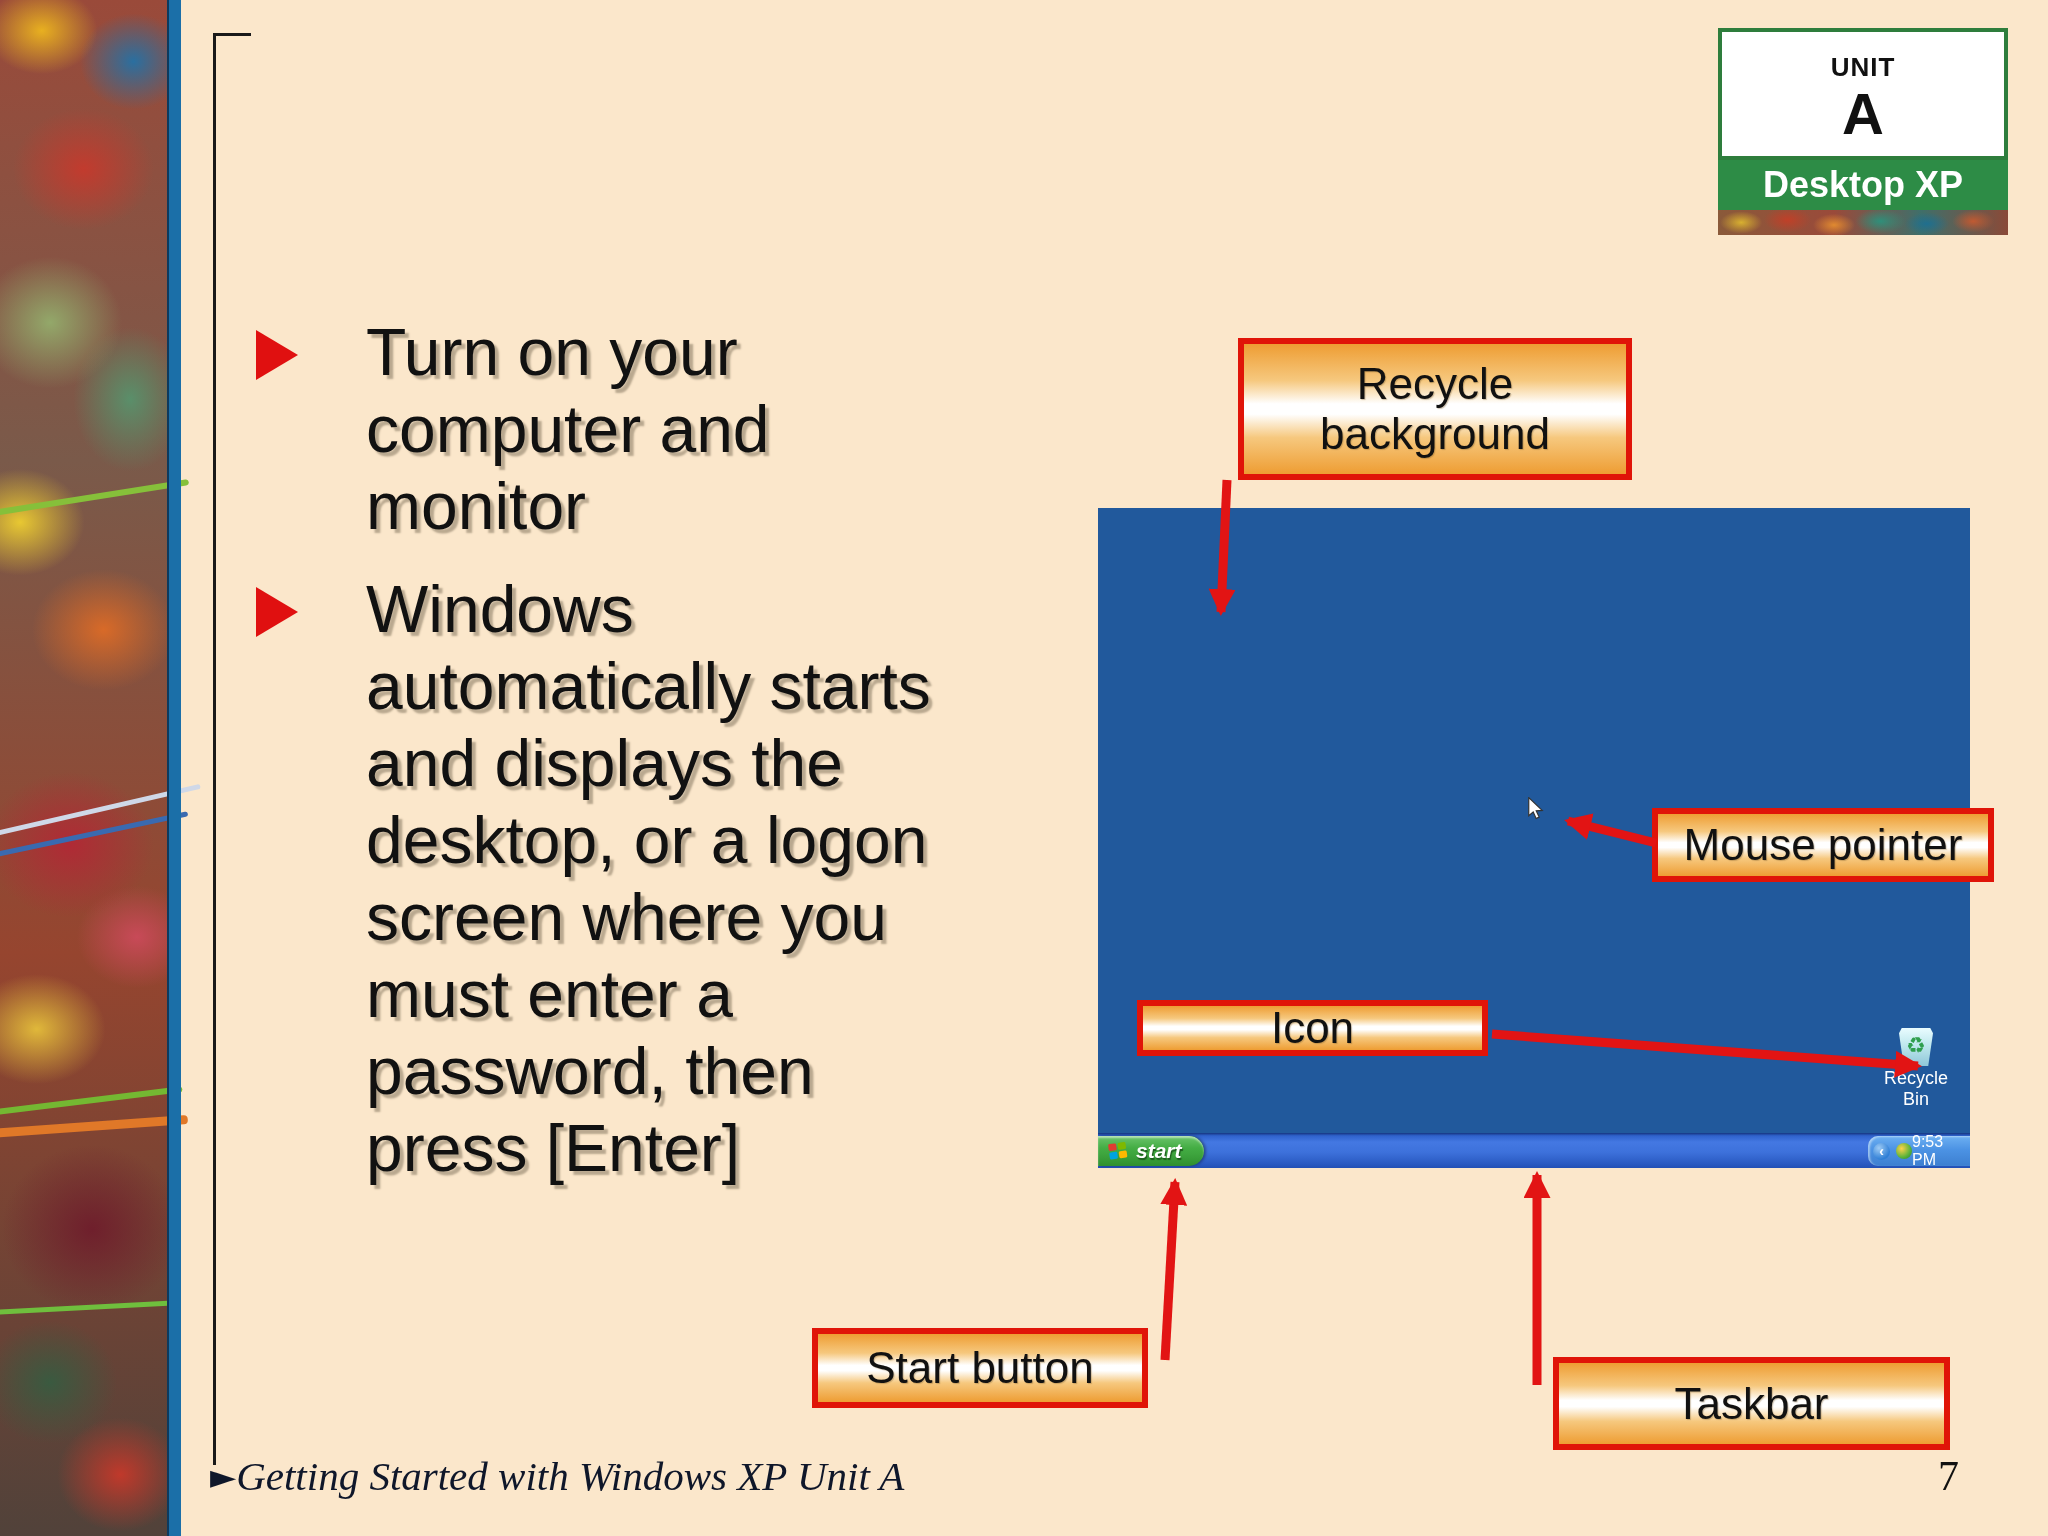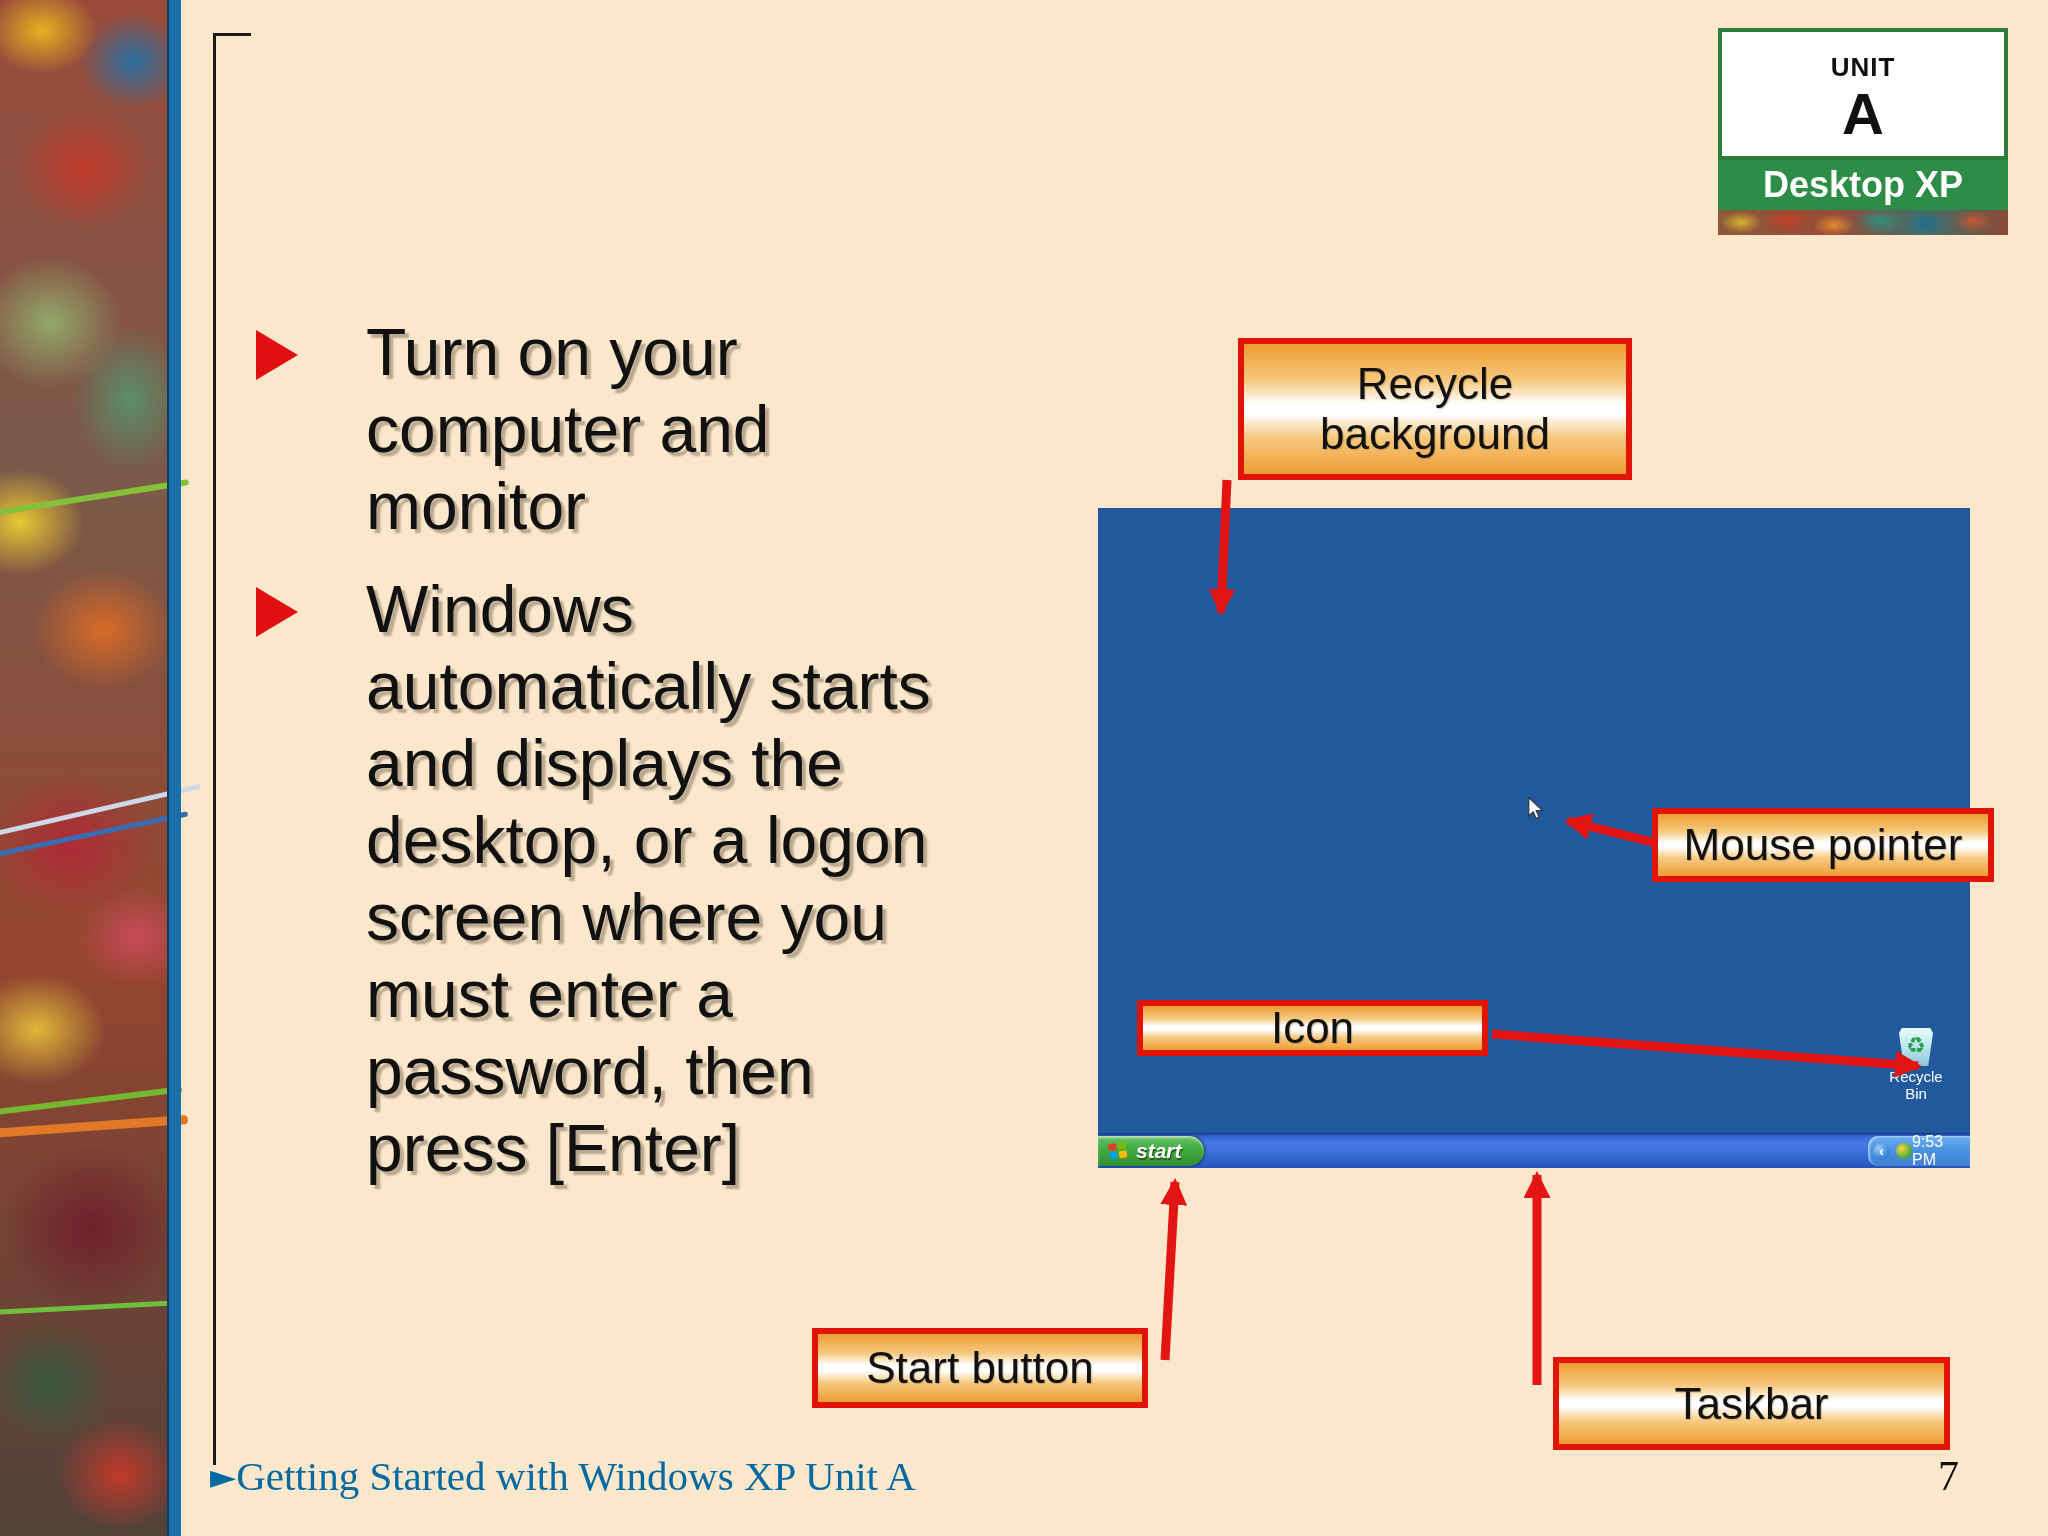--- a/index.html
+++ b/index.html
@@ -120,42 +120,42 @@
   .recycle{position:absolute;right:16px;top:520px;width:76px;text-align:center;z-index:11;}
   .recycle-icon{
     width:34px;height:38px;margin:0 auto;position:relative;
     background:linear-gradient(180deg,#eafcff 0%,#bfe8ee 45%,#8fc7d8 100%);
     clip-path:polygon(8% 0,92% 0,100% 14%,86% 100%,14% 100%,0 14%);
   }
   .recycle-icon span{
     position:absolute;left:0;top:7px;width:100%;font-size:22px;color:#2f9f4f;line-height:22px;
     font-family:"DejaVu Sans",sans-serif;
   }
-  .recycle-label{margin-top:2px;color:#fff;font-size:15px;}
+  .recycle-label{margin-top:2px;color:#fff;font-size:18px;}
   .cursor{position:absolute;left:430px;top:289px;z-index:12;}
   
   .callout{
     position:absolute;z-index:40;border:6px solid var(--accent-red,#E01408);
     background:linear-gradient(180deg,var(--callout-orange,#EE9D33) 0%,#f6c87e 28%,#ffffff 46%,#ffffff 54%,#f6c87e 72%,var(--callout-orange,#EE9D33) 100%);
     display:flex;align-items:center;justify-content:center;
     font-size:44px;line-height:50px;color:#111;text-align:center;white-space:pre-line;
     text-shadow:1px 1px 1px rgba(120,90,40,.35);
     box-sizing:border-box;
   }
   .co-desktop-bg{left:1238px;top:338px;width:394px;height:142px;}
   .co-mouse{left:1652px;top:808px;width:342px;height:74px;}
   .co-icon{left:1137px;top:1000px;width:351px;height:56px;}
   .co-start{left:812px;top:1328px;width:336px;height:80px;}
   .co-taskbar{left:1553px;top:1357px;width:397px;height:93px;}
   
   .arrows{position:absolute;left:0;top:0;width:2048px;height:1536px;z-index:50;pointer-events:none;}
   
   .footer{
     position:absolute;left:210px;top:1452px;font-family:"Liberation Serif",serif;
-    font-size:41px;color:#0369a1;
+    font-size:41px;color:#0f172a;font-style:italic;
   }
   .footer .fb{font-family:"DejaVu Sans",sans-serif;font-size:34px;vertical-align:2px;}
   .page-num{
     position:absolute;left:1938px;top:1452px;font-family:"Liberation Serif",serif;
     font-size:42px;color:#111;
   }
 </style>
 </head>
 <body>
 

